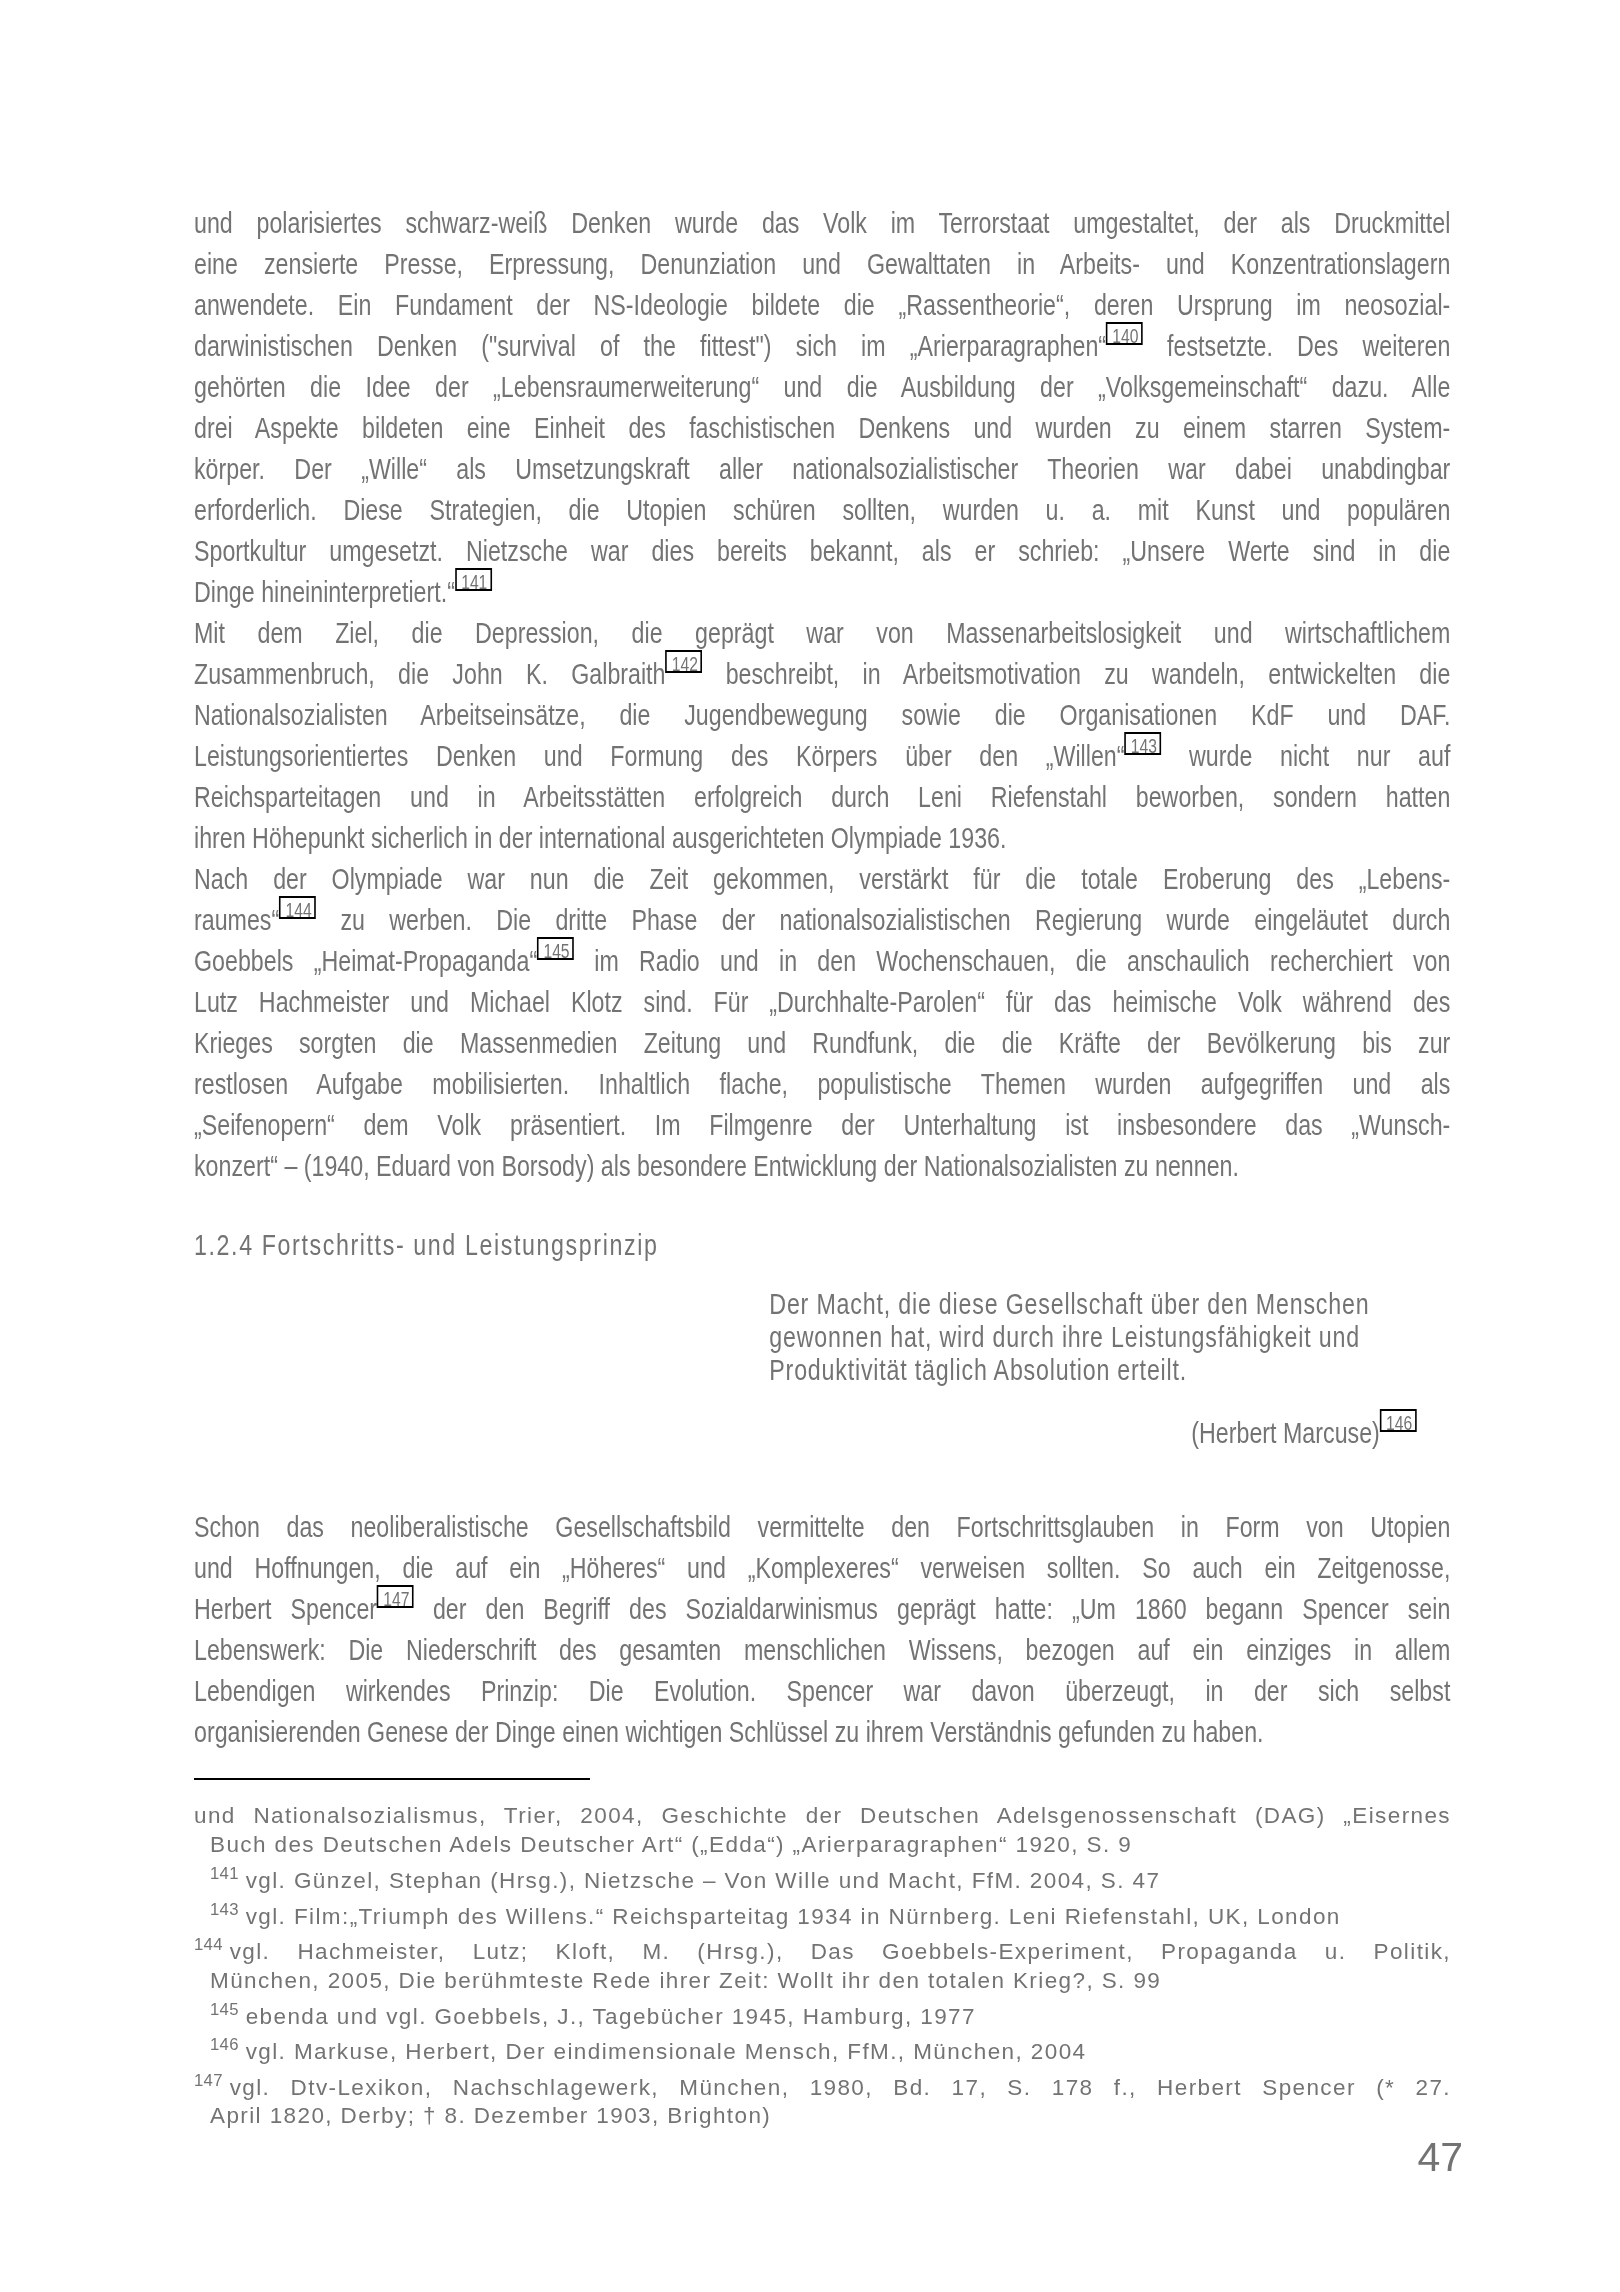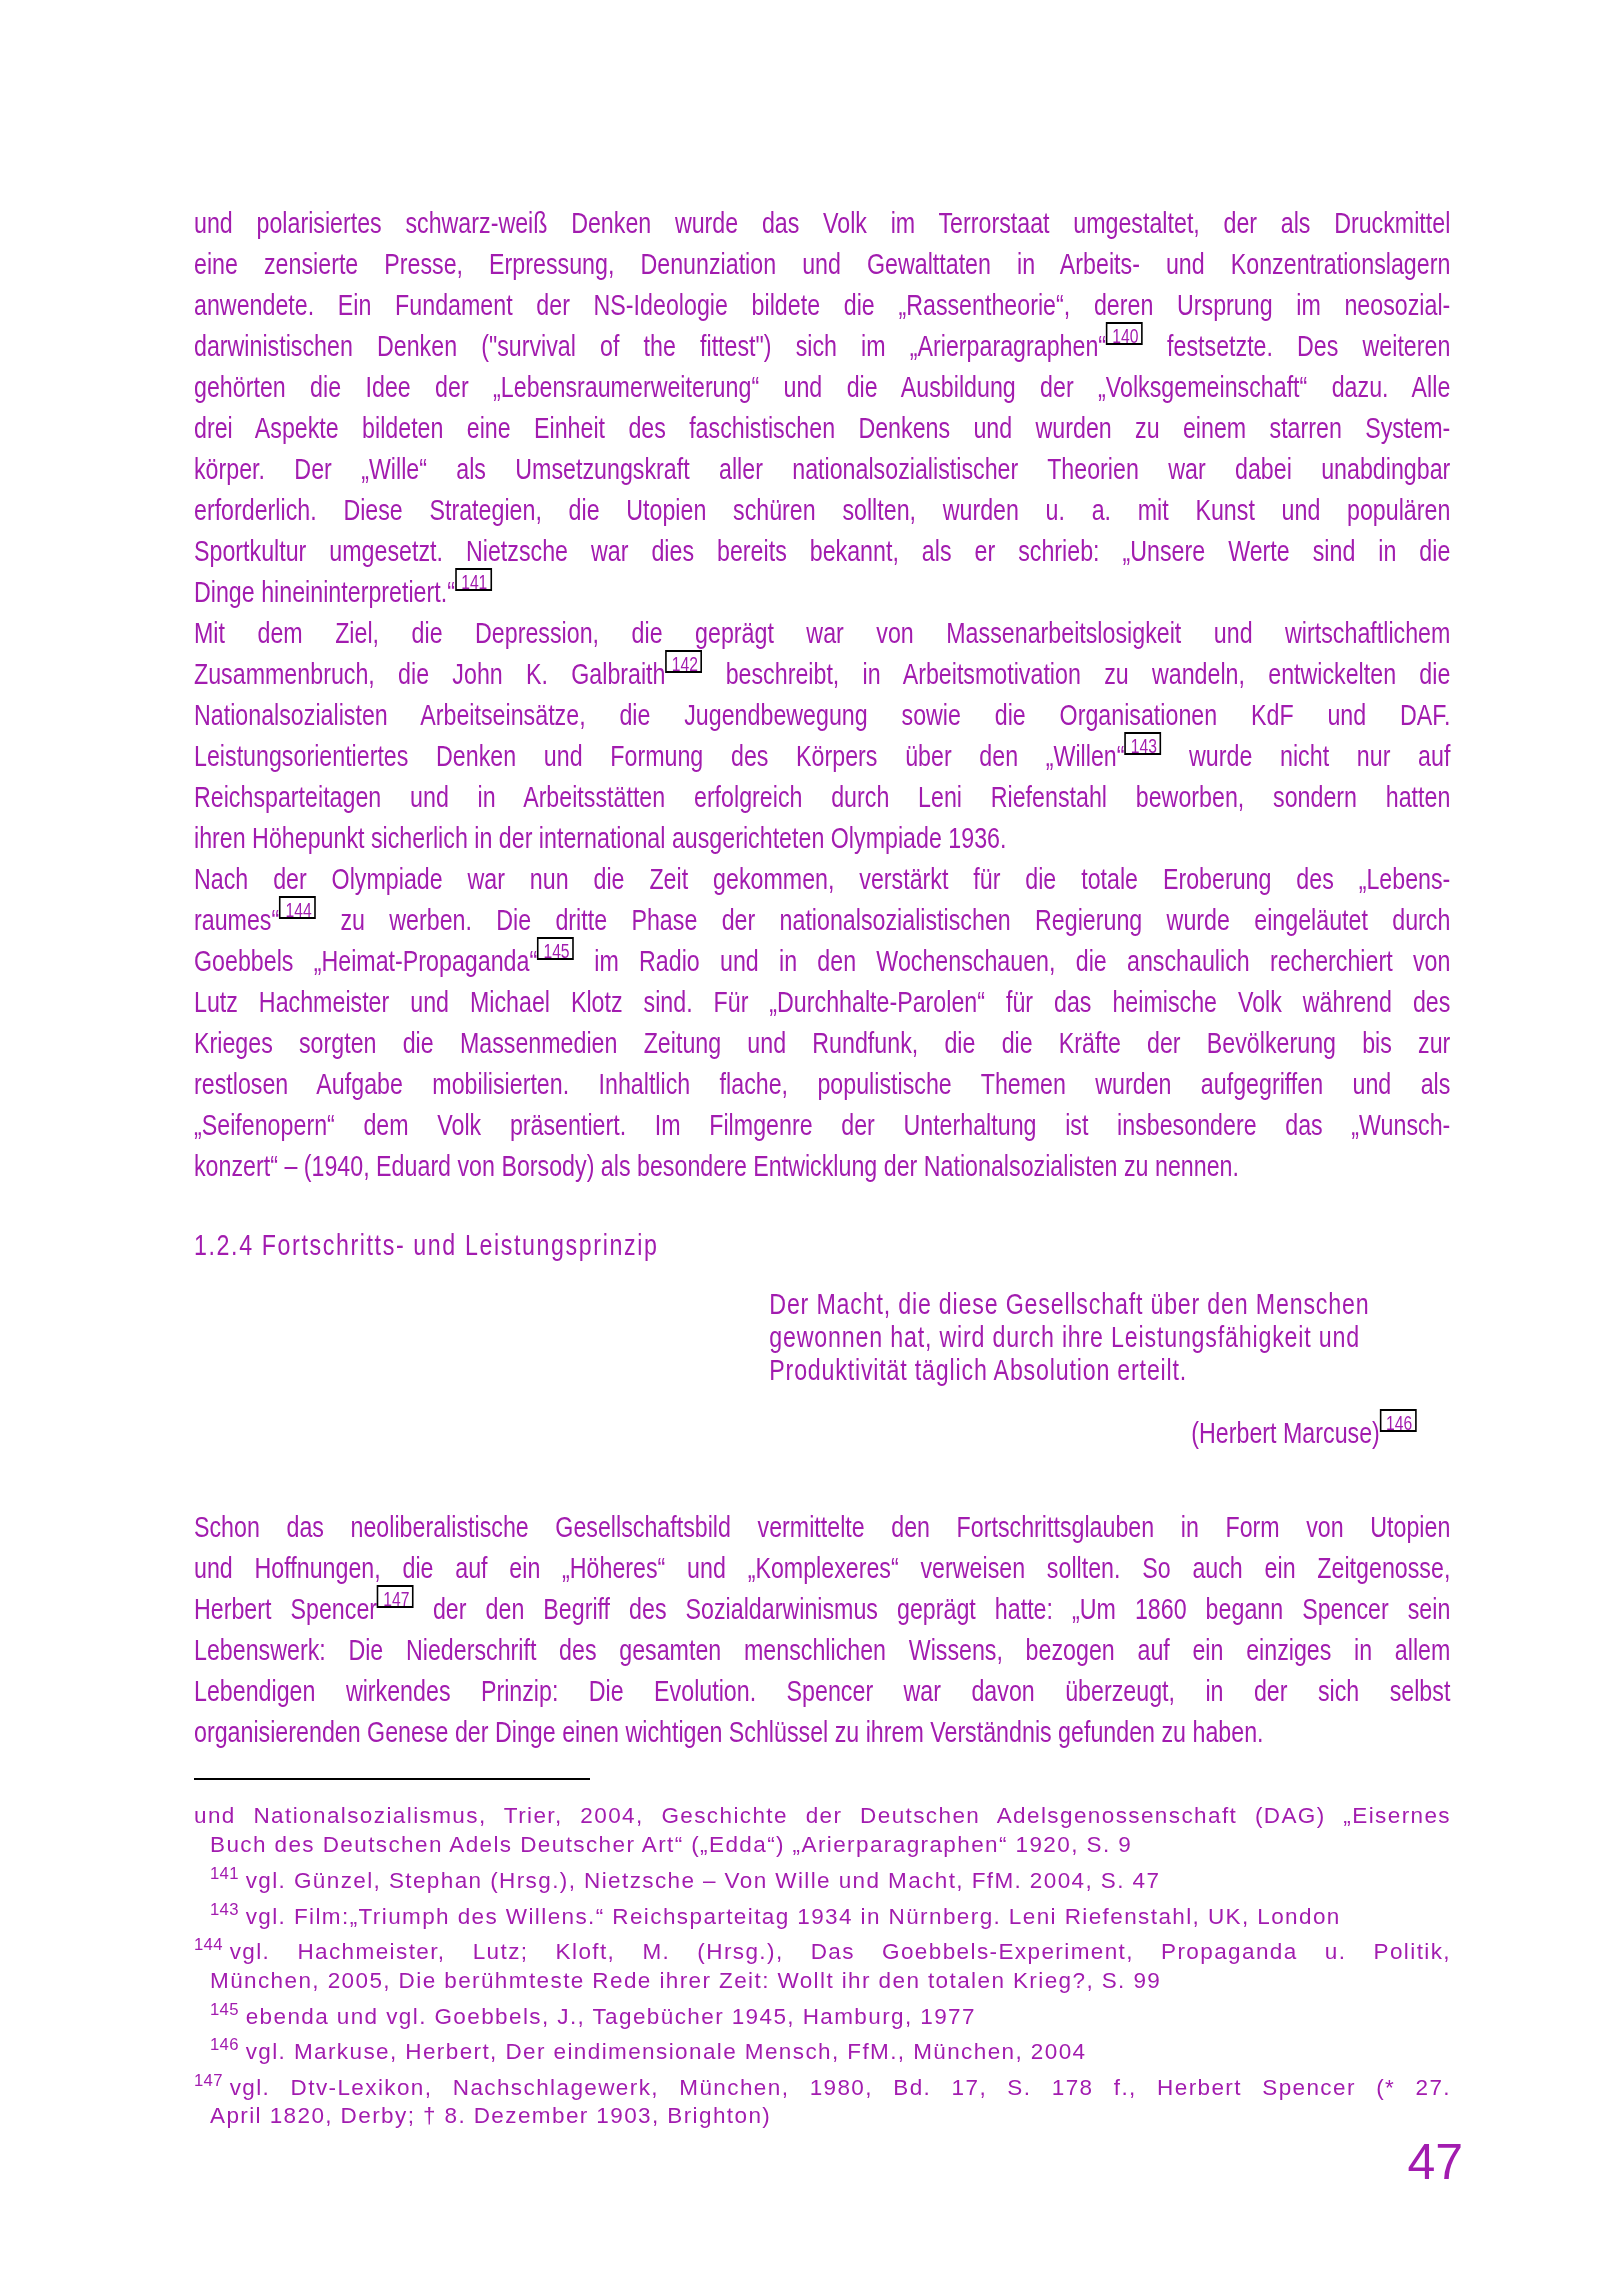--- a/index.html
+++ b/index.html
@@ -1,21 +1,21 @@
 <!DOCTYPE html>
 <html lang="de"><head>
 <meta charset="utf-8">
 <title>Seite 47</title>
 <style>
   html,body { margin:0; padding:0; background:#ffffff; }
   .page {
     position:relative;
     width:1620px; height:2293px;
     background:#ffffff;
-    color:#a21caf;
+    color:#737373;
     font-family:"Liberation Sans","DejaVu Sans",sans-serif;
     overflow:hidden;
   }
   .content { position:absolute; left:194px; top:203px; width:1257px; }
   
   .condensed { width:1568px; transform:scaleX(0.80125); transform-origin:0 0; }
 
   .bline {
     font-size:29px; line-height:41px;
     text-align:justify; text-align-last:justify;
@@ -54,21 +54,21 @@
   .fnline {
     font-size:22.5px; line-height:29px; letter-spacing:1.4px;
     text-align:justify; text-align-last:justify;
   }
   .fnline.lastline { text-align-last:left;margin-left:16px; }
   .fn-num {
     vertical-align:super; font-size:16.7px; letter-spacing:0.3px;
     padding-right:6.9px;
   }
 
-  .page-number { position:absolute; top:2137px; right:157px; font-size:50px; line-height:1; }
+  .page-number { position:absolute; top:2137px; right:157px; font-size:41px; line-height:1; }
 </style>
 </head>
 <body>
 
 <div class="page">
 
   <div class="content">
     <div class="condensed">
 
       <div id="body-paragraphs">

